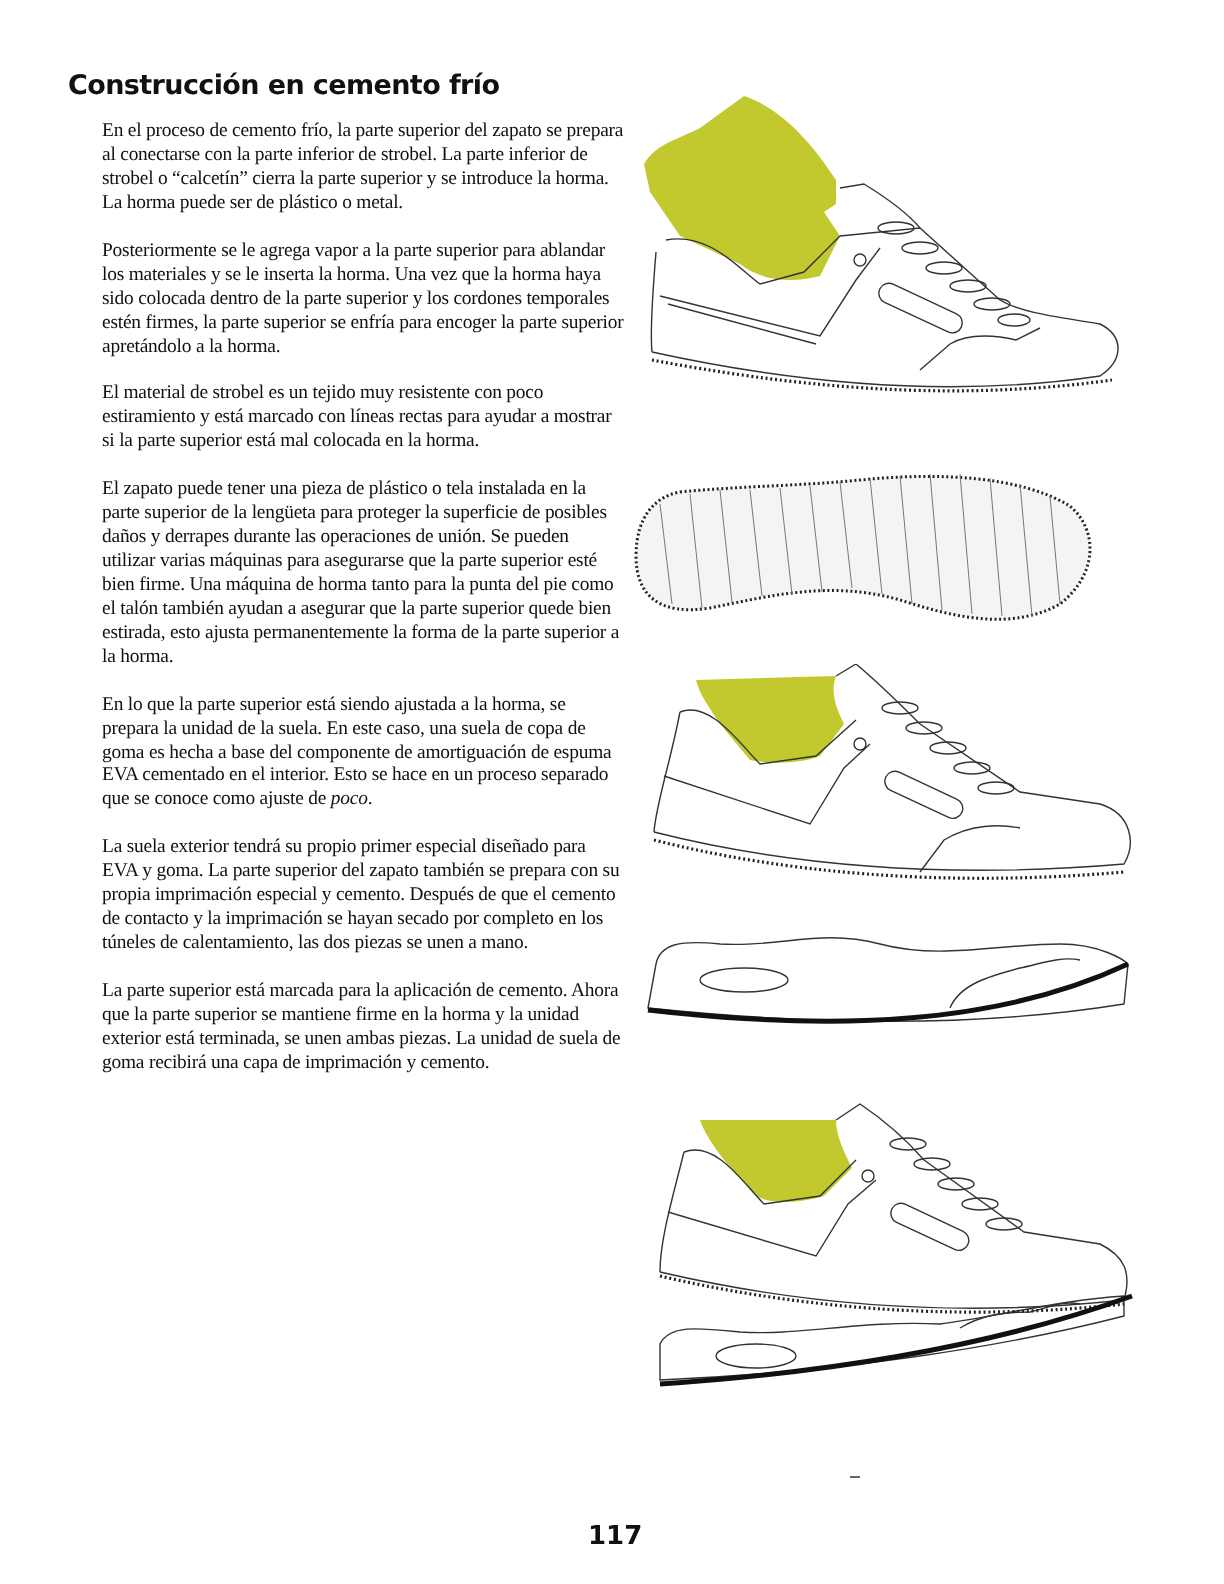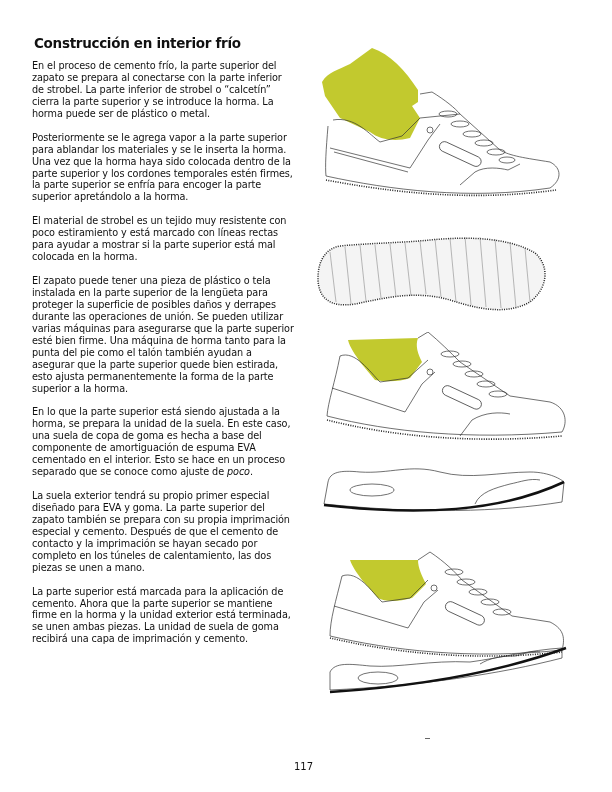--- a/index.html
+++ b/index.html
@@ -1,28 +1,28 @@
 <!DOCTYPE html>
 <html><head>
 <meta charset="utf-8">
 <style>
   html, body { margin:0; padding:0; background:#ffffff; }
   body { width:612px; height:792px; position:relative; overflow:hidden; font-family:"DejaVu Sans", sans-serif; color:#111; }
   .title { position:absolute; left:34px; top:35px; font-family:"DejaVu Sans", sans-serif; font-weight:bold; font-size:13.5px; letter-spacing:-0.3px; color:#111; }
-  .col { position:absolute; left:32px; top:60px; width:262px; font-size:9.7px; line-height:11.95px; letter-spacing:-0.1px; }
+  .col { position:absolute; left:51px; top:60px; width:262px; font-size:9.7px; line-height:11.95px; letter-spacing:-0.1px;font-family:Liberation Serif, serif; }
   .col p { margin:0 0 11.9px 0; }
   .figs { position:absolute; left:300px; top:40px; width:290px; height:700px; }
   .figs svg { position:absolute; left:0; }
-  .pageno { position:absolute; left:294px; top:761px; font-size:10px; font-weight:normal; color:#111; }
+  .pageno { position:absolute; left:294px; top:761px; font-size:13px; font-weight:bold; color:#111; }
   .dash { position:absolute; left:425px; top:738px; width:5px; height:1px; background:#666; }
 </style>
 </head>
 <body>
 
-<div class="title">Construcción en interior frío</div>
+<div class="title">Construcción en cemento frío</div>
 
 <div class="col">
   <p>En el proceso de cemento frío, la parte superior del zapato se prepara al conectarse con la parte inferior de strobel. La parte inferior de strobel o “calcetín” cierra la parte superior y se introduce la horma. La horma puede ser de plástico o metal.</p>
   <p>Posteriormente se le agrega vapor a la parte superior para ablandar los materiales y se le inserta la horma. Una vez que la horma haya sido colocada dentro de la parte superior y los cordones temporales estén firmes, la parte superior se enfría para encoger la parte superior apretándolo a la horma.</p>
   <p>El material de strobel es un tejido muy resistente con poco estiramiento y está marcado con líneas rectas para ayudar a mostrar si la parte superior está mal colocada en la horma.</p>
   <p>El zapato puede tener una pieza de plástico o tela instalada en la parte superior de la lengüeta para proteger la superficie de posibles daños y derrapes durante las operaciones de unión. Se pueden utilizar varias máquinas para asegurarse que la parte superior esté bien firme. Una máquina de horma tanto para la punta del pie como el talón también ayudan a asegurar que la parte superior quede bien estirada, esto ajusta permanentemente la forma de la parte superior a la horma.</p>
   <p><span>En lo que la parte superior está siendo ajustada a la horma, se prepara la unidad de la suela. En este caso, una suela de copa de goma es hecha a base del componente de amortiguación de espuma EVA cementado en el interior. Esto se hace en un proceso separado que se conoce como ajuste de </span><em>poco</em><span>.</span></p>
   <p>La suela exterior tendrá su propio primer especial diseñado para EVA y goma. La parte superior del zapato también se prepara con su propia imprimación especial y cemento. Después de que el cemento de contacto y la imprimación se hayan secado por completo en los túneles de calentamiento, las dos piezas se unen a mano.</p>
   <p>La parte superior está marcada para la aplicación de cemento. Ahora que la parte superior se mantiene firme en la horma y la unidad exterior está terminada, se unen ambas piezas. La unidad de suela de goma recibirá una capa de imprimación y cemento.</p>
 </div>

